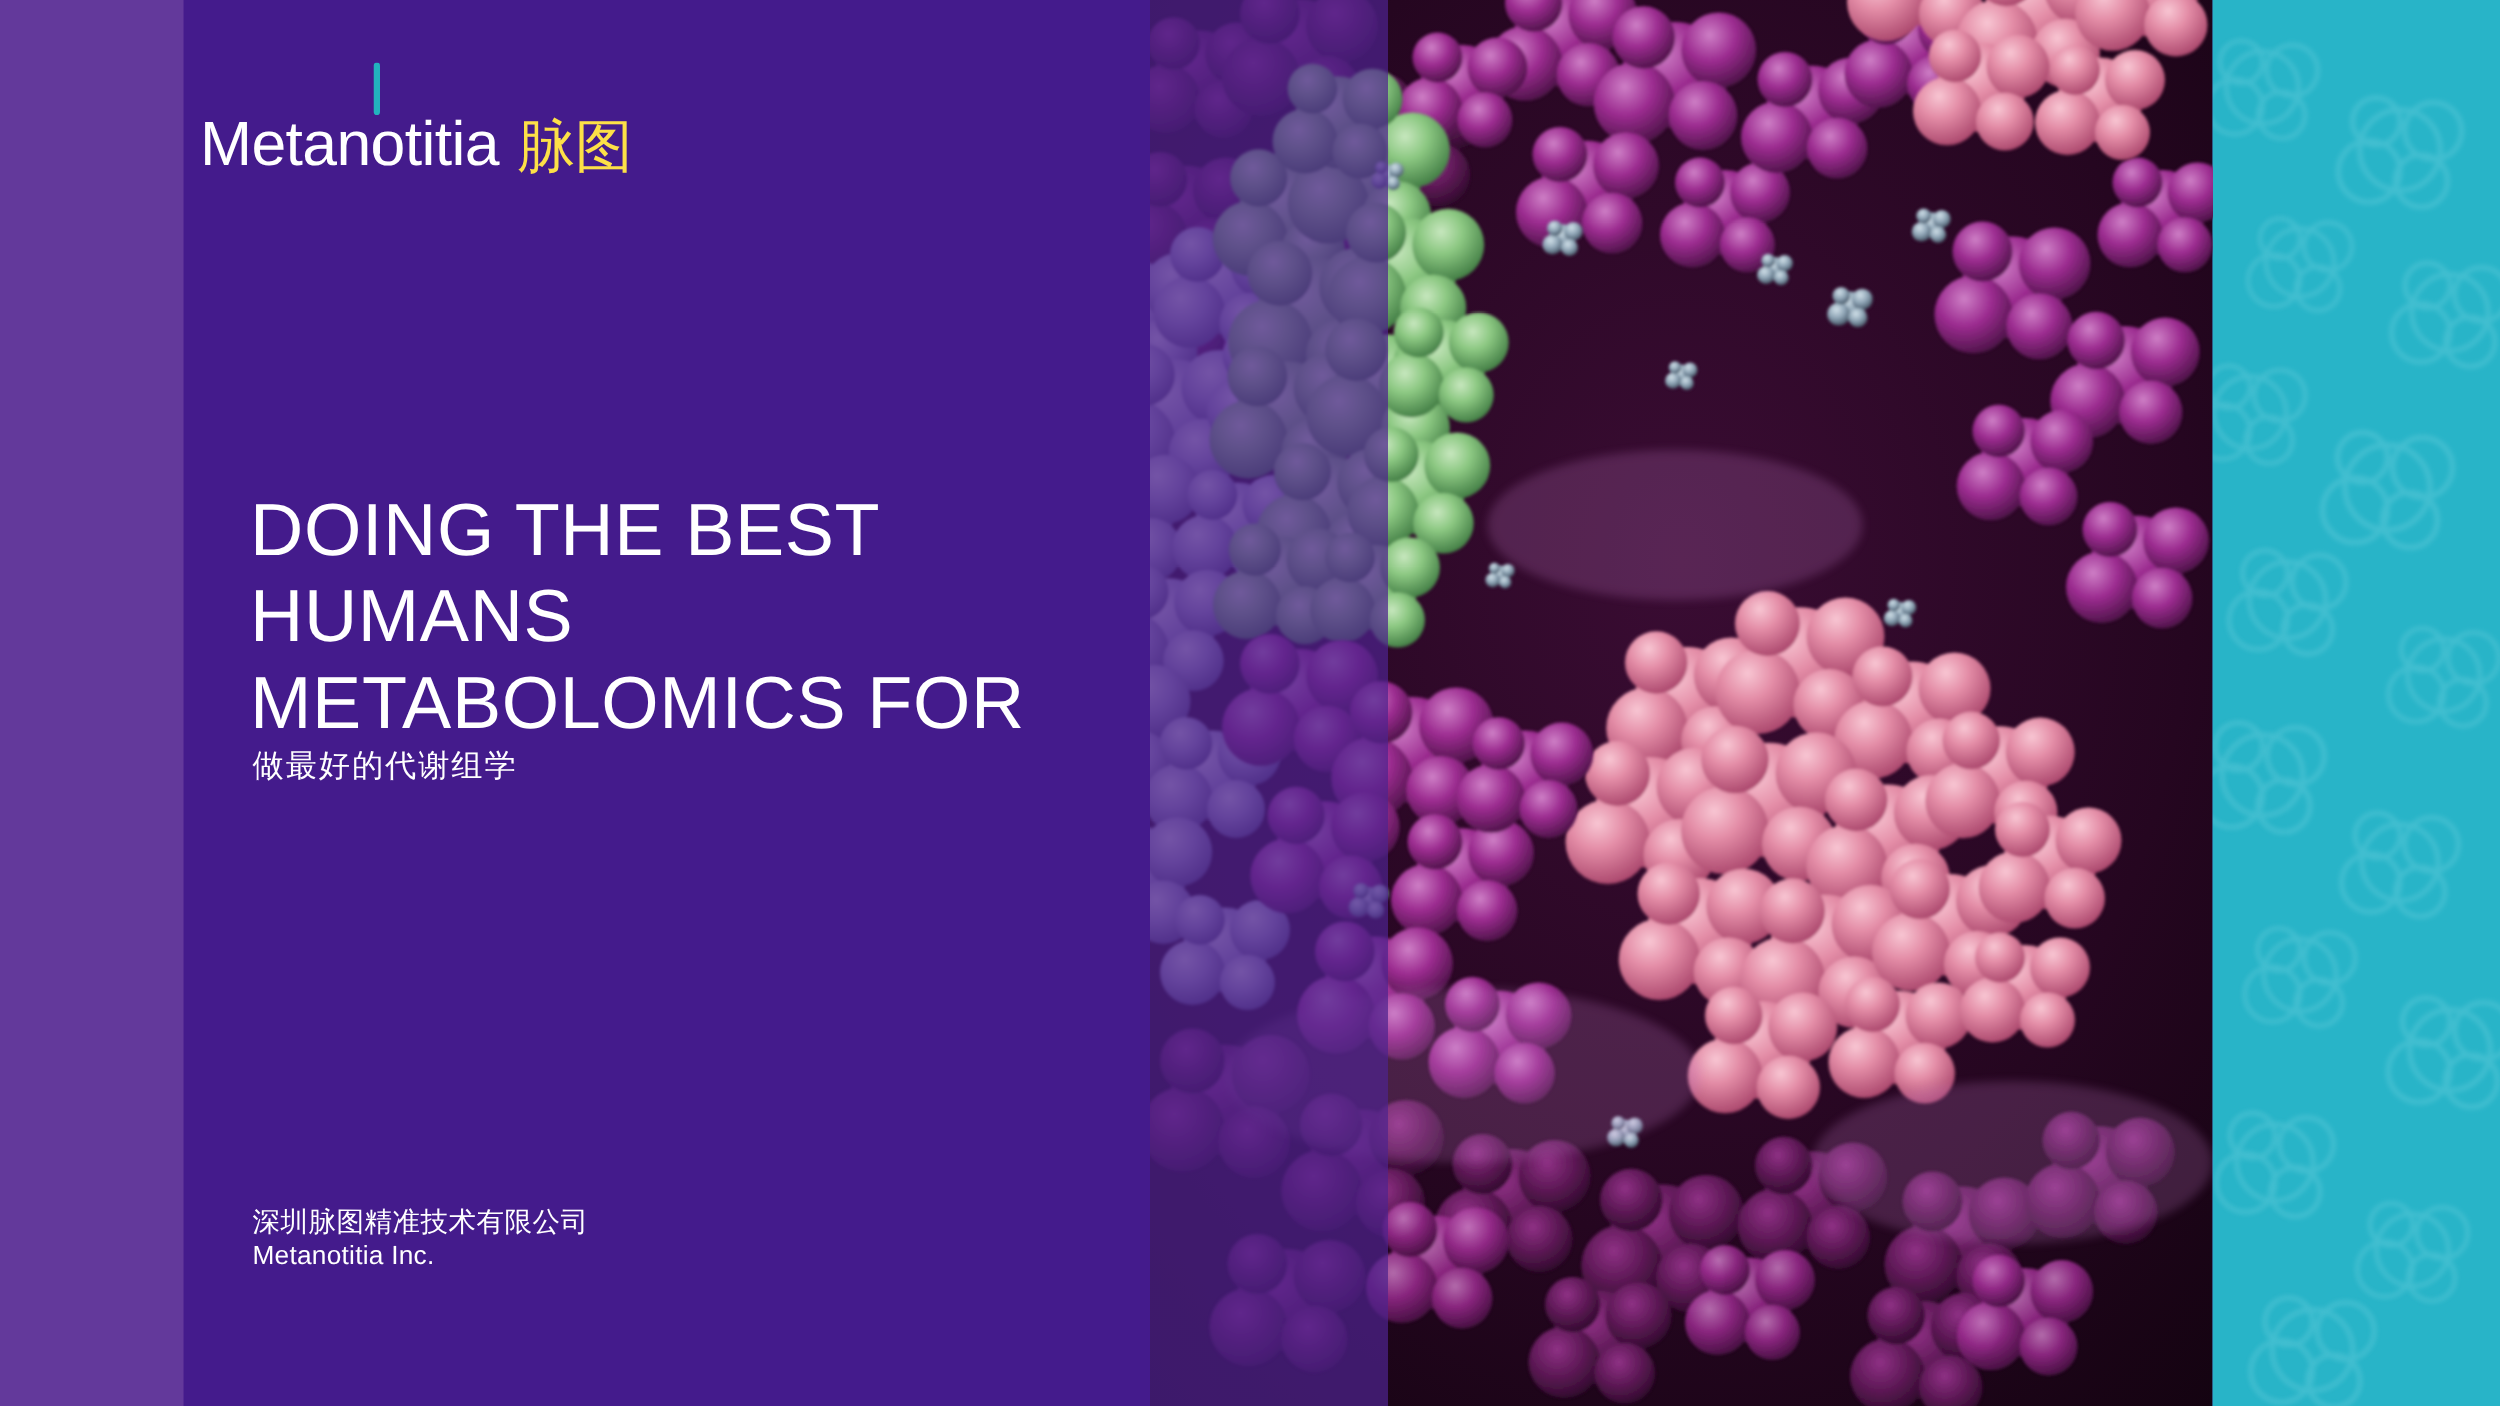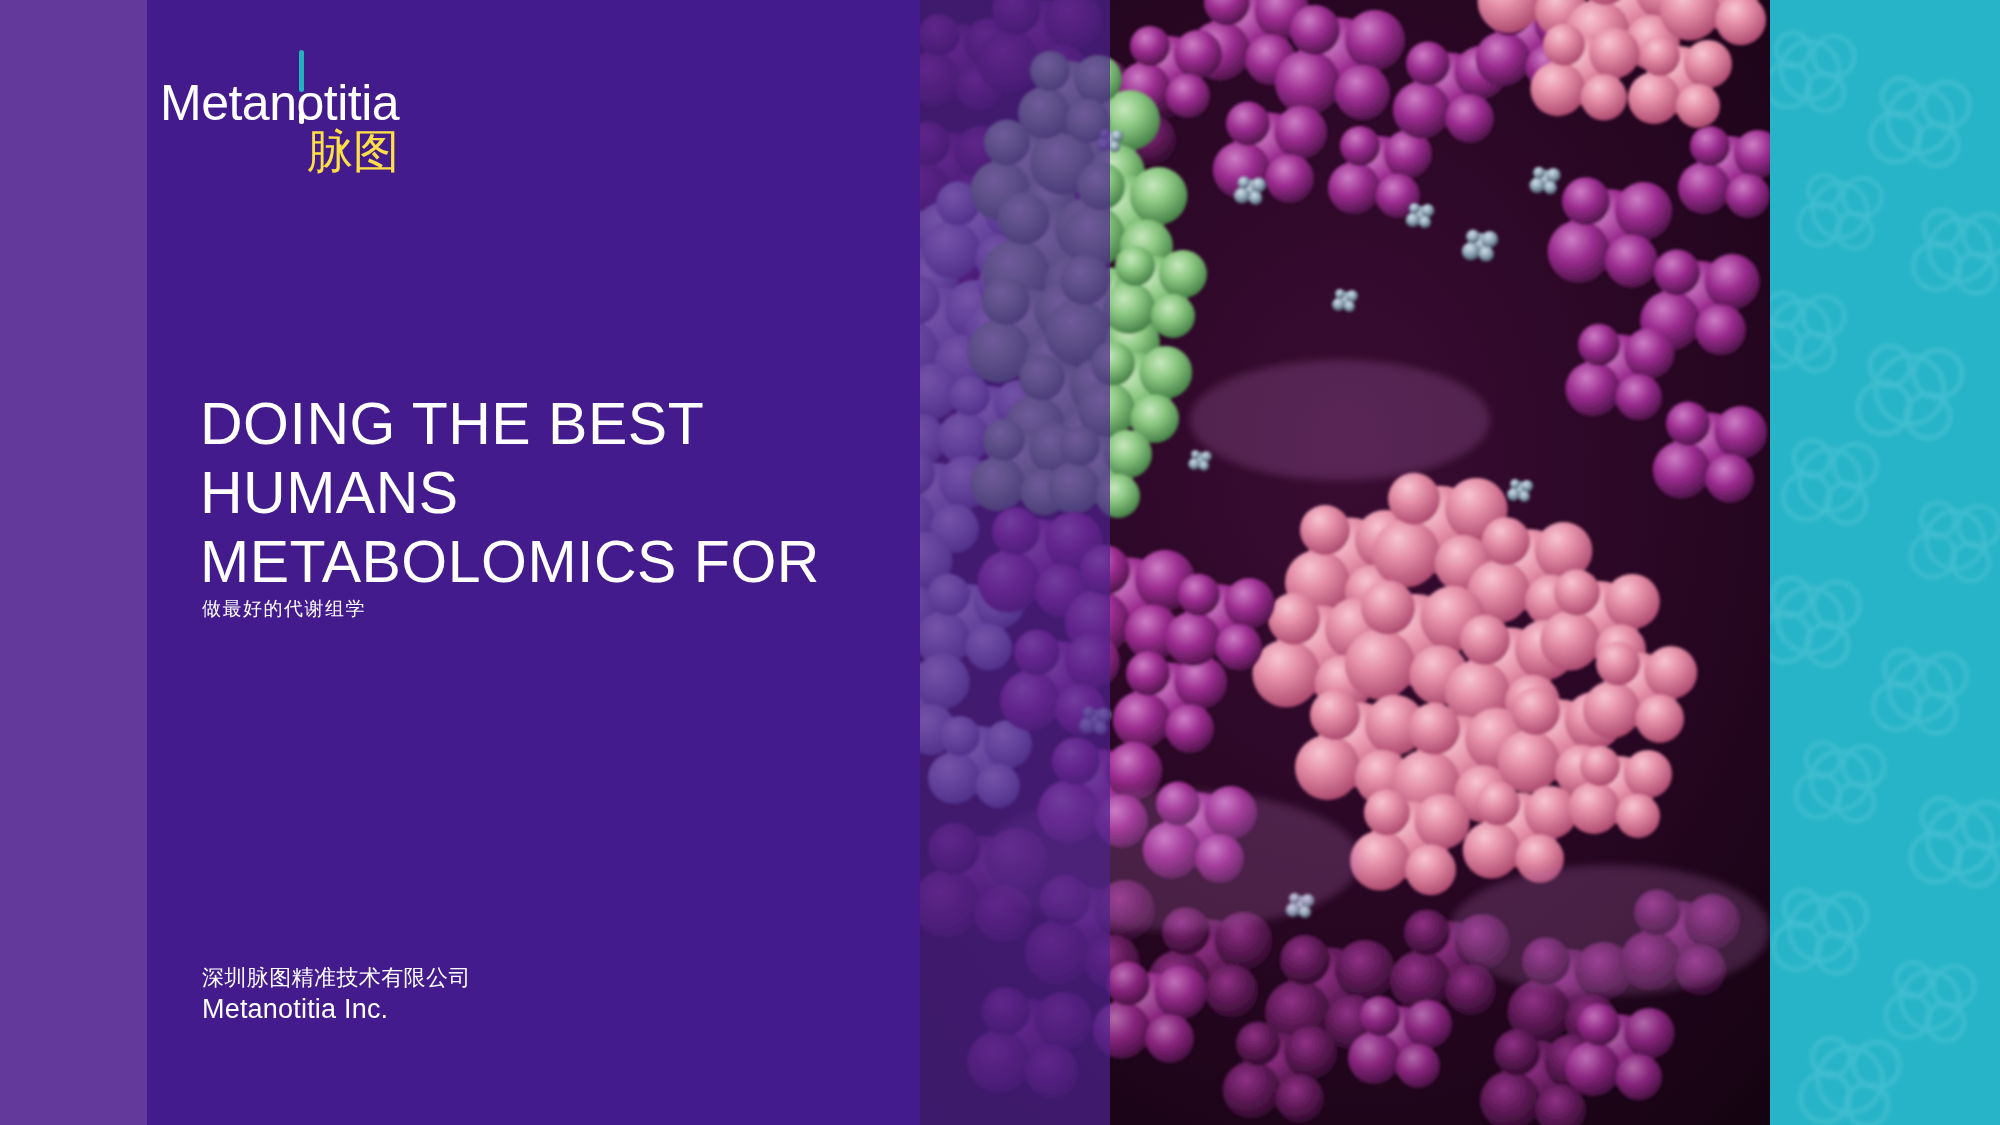--- a/index.html
+++ b/index.html
@@ -70,21 +70,20 @@
 
   
   .logo {
     position: absolute;
     left: 160px;
     top: 78px;
     height: 62px;
     display: flex;
     align-items: flex-end;
     white-space: nowrap;
-    flex-direction: column;
   }
   .logo-word {
     position: relative;
     font-size: 50px;
     font-weight: 500;
     letter-spacing: -0.5px;
     color: #ffffff;
     line-height: 1;
   }
   .logo-mark {
@@ -114,21 +113,21 @@
     font-weight: 400;
     line-height: 1.17;
     letter-spacing: 0.5px;
     text-transform: uppercase;
   }
   .subtitle-cn {
     position: absolute;
     left: 202px;
     top: 598px;
     color: #ffffff;
-    font-size: 19px;
+    font-size: 25px;
     font-weight: 400;
     letter-spacing: 1.5px;
     line-height: 1.2;
   }
 
   
   .footer {
     position: absolute;
     left: 202px;
     top: 940px;
@@ -136,21 +135,21 @@
     line-height: 1.28;
     margin-top: 24px;
   }
   .footer-cn {
     font-size: 22px;
     font-weight: 500;
     letter-spacing: 0.4px;
     display: block;
   }
   .footer-en {
-    font-size: 27px;
+    font-size: 21px;
     font-weight: 400;
     letter-spacing: 0.2px;
     display: block;
   }
 </style>
 </head>
 <body>
 
 <div class="slide">
 

